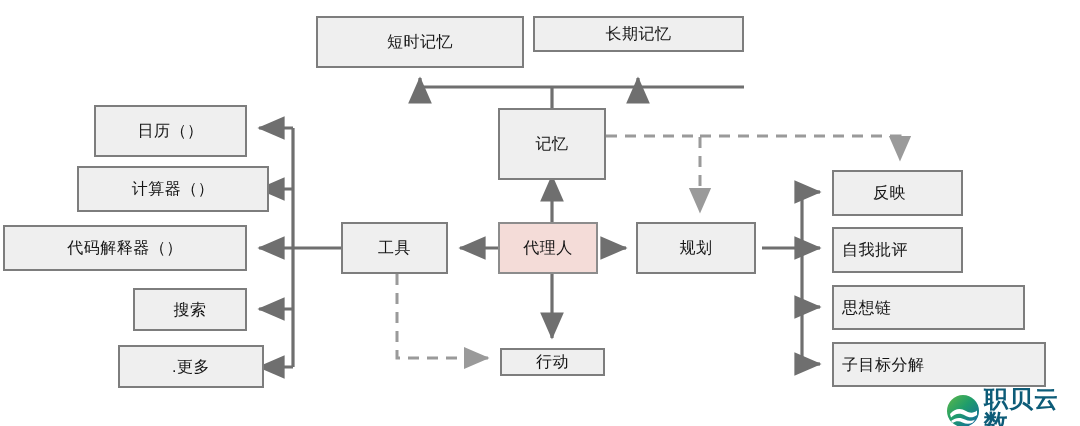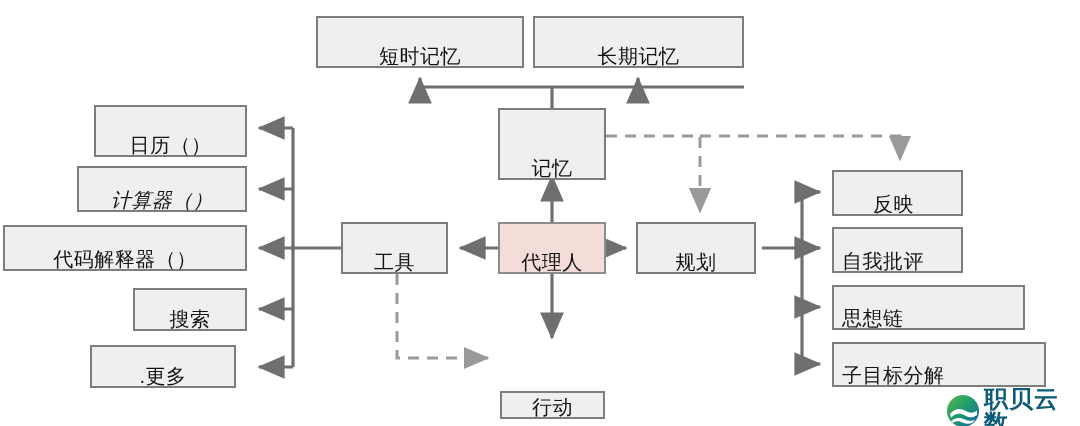--- a/index.html
+++ b/index.html
@@ -24,23 +24,23 @@
     width: 1080px;
     height: 426px;
     pointer-events: none;
   }
   .node {
     position: absolute;
     box-sizing: border-box;
     background: #efefef;
     border: 2px solid #7d7d7d;
     display: flex;
-    align-items: flex-end;
+    align-items: center;
     color: #141414;
-    font-size: 20px;
+    font-size: 16px;
     line-height: 1;
     white-space: nowrap;
     letter-spacing: 0.5px;
   }
   .node.center-text { justify-content: center; }
   .node.left-text { justify-content: flex-start; padding-left: 8px; }
   .node.accent {
     background: #f4dcd8;
     border-color: #8c8c8c;
   }
@@ -119,61 +119,61 @@
       <path d="M700,136 L900,136 L900,160" marker-end="url(#arrow-d)"></path>
 
       <path d="M397,274 L397,358 L488,358" marker-end="url(#arrow-d)"></path>
     </g>
   </svg>
 
   <div class="node center-text" style="left:316px; top:16px; width:208px; height:52px;">
     <span>短时记忆</span>
   </div>
 
-  <div class="node center-text" style="left:533px; top:16px; width:211px; height:52px;">
+  <div class="node center-text" style="left:533px; top:16px; width:211px; height:36px;">
     <span>长期记忆</span>
   </div>
 
   <div class="node center-text" style="left:498px; top:108px; width:108px; height:72px;">
     <span>记忆</span>
   </div>
 
   <div class="node center-text" style="left:94px; top:105px; width:153px; height:52px;">
     <span>日历（）</span>
   </div>
 
-  <div class="node center-text" style="left:77px; top:166px; width:170px; height:46px;font-style:italic;">
+  <div class="node center-text" style="left:77px; top:166px; width:192px; height:46px;">
     <span>计算器（）</span>
   </div>
 
   <div class="node center-text" style="left:3px; top:225px; width:244px; height:46px;">
     <span>代码解释器（）</span>
   </div>
 
   <div class="node center-text" style="left:133px; top:288px; width:114px; height:43px;">
     <span>搜索</span>
   </div>
 
-  <div class="node center-text" style="left:90px; top:345px; width:146px; height:43px;">
+  <div class="node center-text" style="left:118px; top:345px; width:146px; height:43px;">
     <span>.更多</span>
   </div>
 
   <div class="node center-text" style="left:341px; top:222px; width:107px; height:52px;">
     <span>工具</span>
   </div>
 
-  <div class="node center-text accent" style="left:498px; top:222px; width:108px; height:52px;">
+  <div class="node center-text accent" style="left:498px; top:222px; width:100px; height:52px;">
     <span>代理人</span>
   </div>
 
   <div class="node center-text" style="left:636px; top:222px; width:120px; height:52px;">
     <span>规划</span>
   </div>
 
-  <div class="node center-text" style="left:500px; top:348px; width:105px; height:28px;margin-top:43px;">
+  <div class="node center-text" style="left:500px; top:348px; width:105px; height:28px;">
     <span>行动</span>
   </div>
 
   <div class="node left-text" style="left:832px; top:170px; width:131px; height:46px;padding-left:39px;">
     <span>反映</span>
   </div>
 
   <div class="node left-text" style="left:832px; top:227px; width:131px; height:46px;">
     <span>自我批评</span>
   </div>

